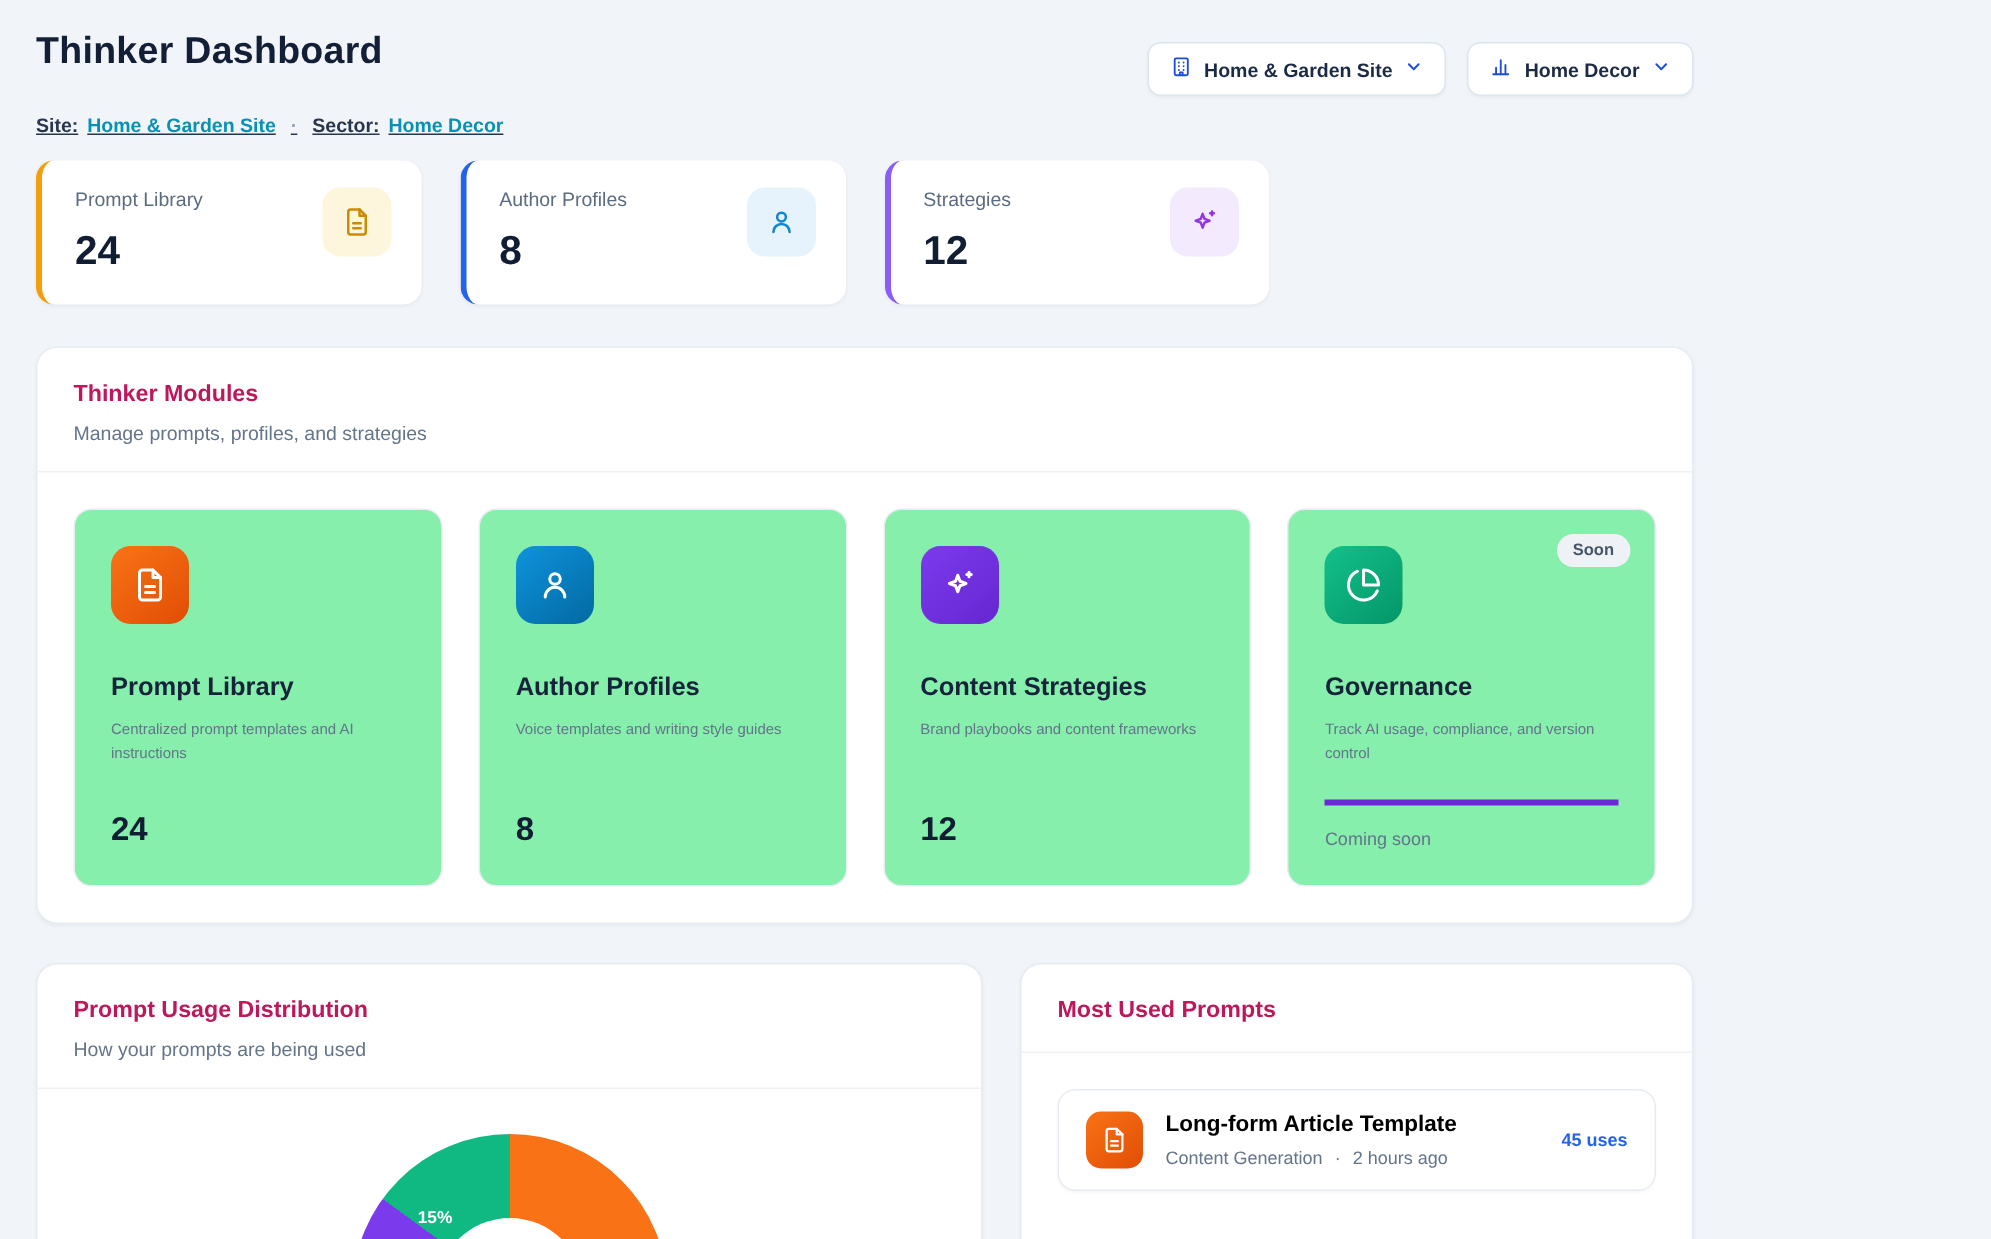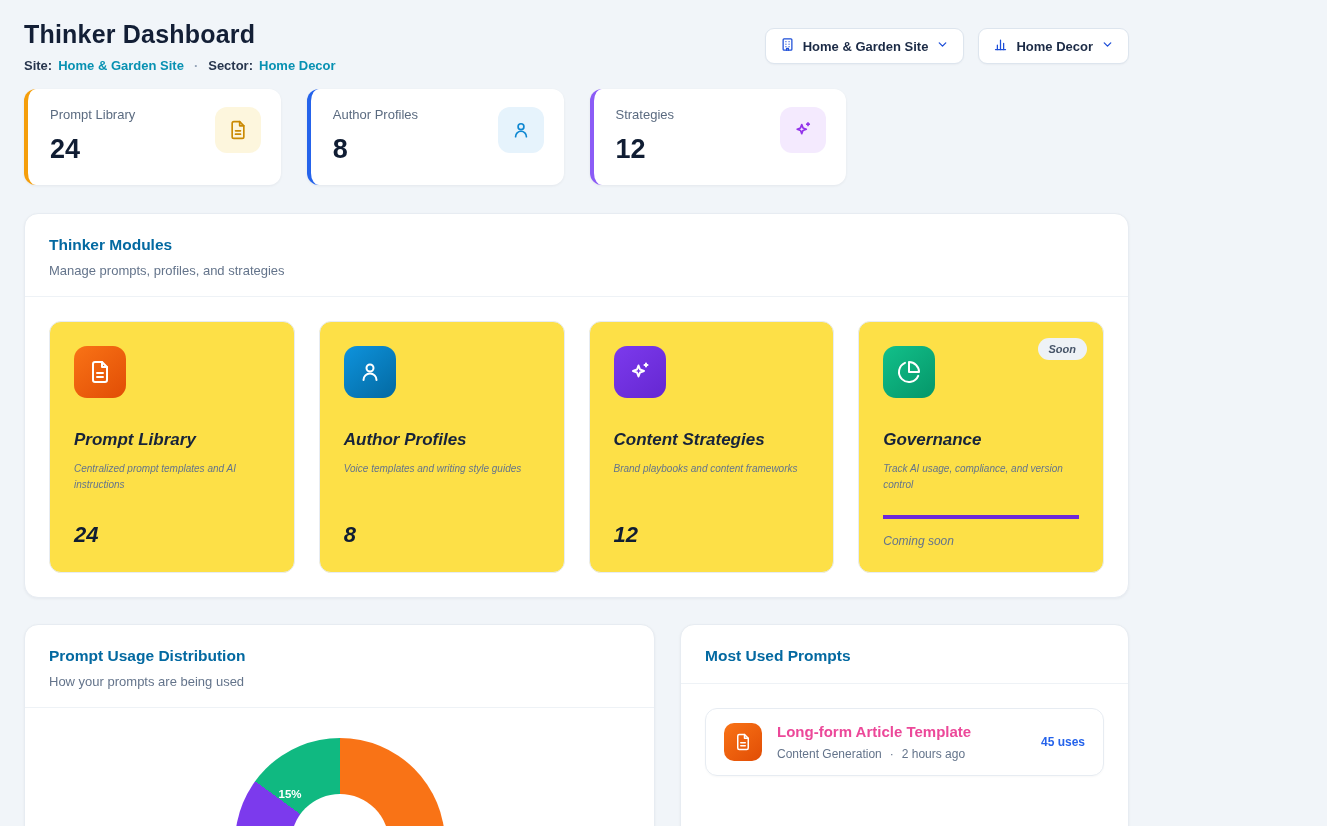--- a/index.html
+++ b/index.html
@@ -7,21 +7,21 @@
   body {
     font-family: "Liberation Sans", sans-serif;
     background: #f1f5f9;
     color: #16223a;
   }
   .page { width: 1153px; height: 826px; padding: 20px 24px; overflow: hidden; }
 
   
   .header-row { display: flex; justify-content: space-between; align-items: flex-start; }
   .page-title { font-size: 25px; font-weight: 800; color: #131f36; letter-spacing: .2px; }
-  .breadcrumb { margin-top: 9px; font-size: 13px; color: #27354d; font-weight: 700; display: flex; gap: 6px; align-items: center; }
+  .breadcrumb { margin-top: 27px; font-size: 13px; color: #27354d; font-weight: 700; display: flex; gap: 6px; align-items: center; text-decoration: underline; }
   .breadcrumb .link { color: #0891b2; font-weight: 700; cursor: pointer; }
   .breadcrumb .sep { color: #94a3b8; margin: 0 4px; }
   .selectors { display: flex; gap: 14px; margin-top: 8px; }
   .selector-btn {
     display: flex; align-items: center; gap: 8px;
     background: #fff; border: 1px solid #dde5ee; border-radius: 9px;
     padding: 8px 14px; font-size: 13px; font-weight: 700; color: #1b2a45;
     cursor: pointer; box-shadow: 0 1px 2px rgba(15,23,42,.04);
   }
   .selector-btn svg { color: #1d4ed8; }
@@ -46,28 +46,28 @@
   .tint-purple { background: #f4eafe; color: #9333ea; }
   .tint-green  { background: #e5f8f0; color: #10b981; }
 
   
   .panel {
     background: #fff; border: 1px solid #e7ecf2; border-radius: 14px;
     box-shadow: 0 1px 3px rgba(15,23,42,.05);
   }
   .modules-panel { margin-top: 28px; }
   .panel-header { padding: 22px 24px 18px; }
-  .panel-title { font-size: 15.5px; font-weight: 700; color: #0369a1; }
+  .panel-title { font-size: 15.5px; font-weight: 700; color: #be185d; }
   .panel-sub { font-size: 13px; color: #64748b; margin-top: 9px; }
   .panel-divider { border-top: 1px solid #eef2f6; }
   .modules-grid { display: grid; grid-template-columns: repeat(4, 1fr); gap: 24px; padding: 24px; }
   .module-card {
     border: 1px solid #e7ecf2; border-radius: 12px; padding: 24px;
     min-height: 252px; display: flex; flex-direction: column; position: relative;
-    background: #fde047; cursor: pointer; font-style: italic;
+    background: #86efac; cursor: pointer;
   }
   .module-icon {
     width: 52px; height: 52px; border-radius: 13px; color: #fff;
     display: flex; align-items: center; justify-content: center; margin-bottom: 32px;
   }
   .bg-orange { background: linear-gradient(140deg, #f97316, #e14d05); }
   .bg-blue   { background: linear-gradient(140deg, #0e93dd, #0369a1); }
   .bg-purple { background: linear-gradient(140deg, #7c3aed, #6527d1); }
   .bg-green  { background: linear-gradient(140deg, #12c08a, #059669); }
   .module-title { font-size: 17px; font-weight: 700; color: #17233a; }
@@ -108,21 +108,21 @@
   .prompt-item {
     border: 1px solid #e7ecf2; border-radius: 12px; padding: 14px 18px;
     display: flex; align-items: center; gap: 15px; cursor: pointer;
     box-shadow: 0 1px 2px rgba(15,23,42,.03);
   }
   .prompt-icon {
     width: 38px; height: 38px; border-radius: 10px; color: #fff; flex: 0 0 auto;
     display: flex; align-items: center; justify-content: center;
     background: linear-gradient(140deg, #f97316, #e14d05);
   }
-  .prompt-title { font-size: 15px; font-weight: 700; color: #ec4899; text-align: right; }
+  .prompt-title { font-size: 15px; font-weight: 700; color: #000000; text-align: right; }
   .prompt-meta { font-size: 12px; color: #64748b; margin-top: 7px; display: flex; gap: 8px; align-items: center; }
   .prompt-uses { margin-left: auto; font-size: 12px; font-weight: 700; color: #2563eb; }
 </style>
 </head>
 <body>
 
 <div class="page">
 
   <div class="header-row">
     <div>

